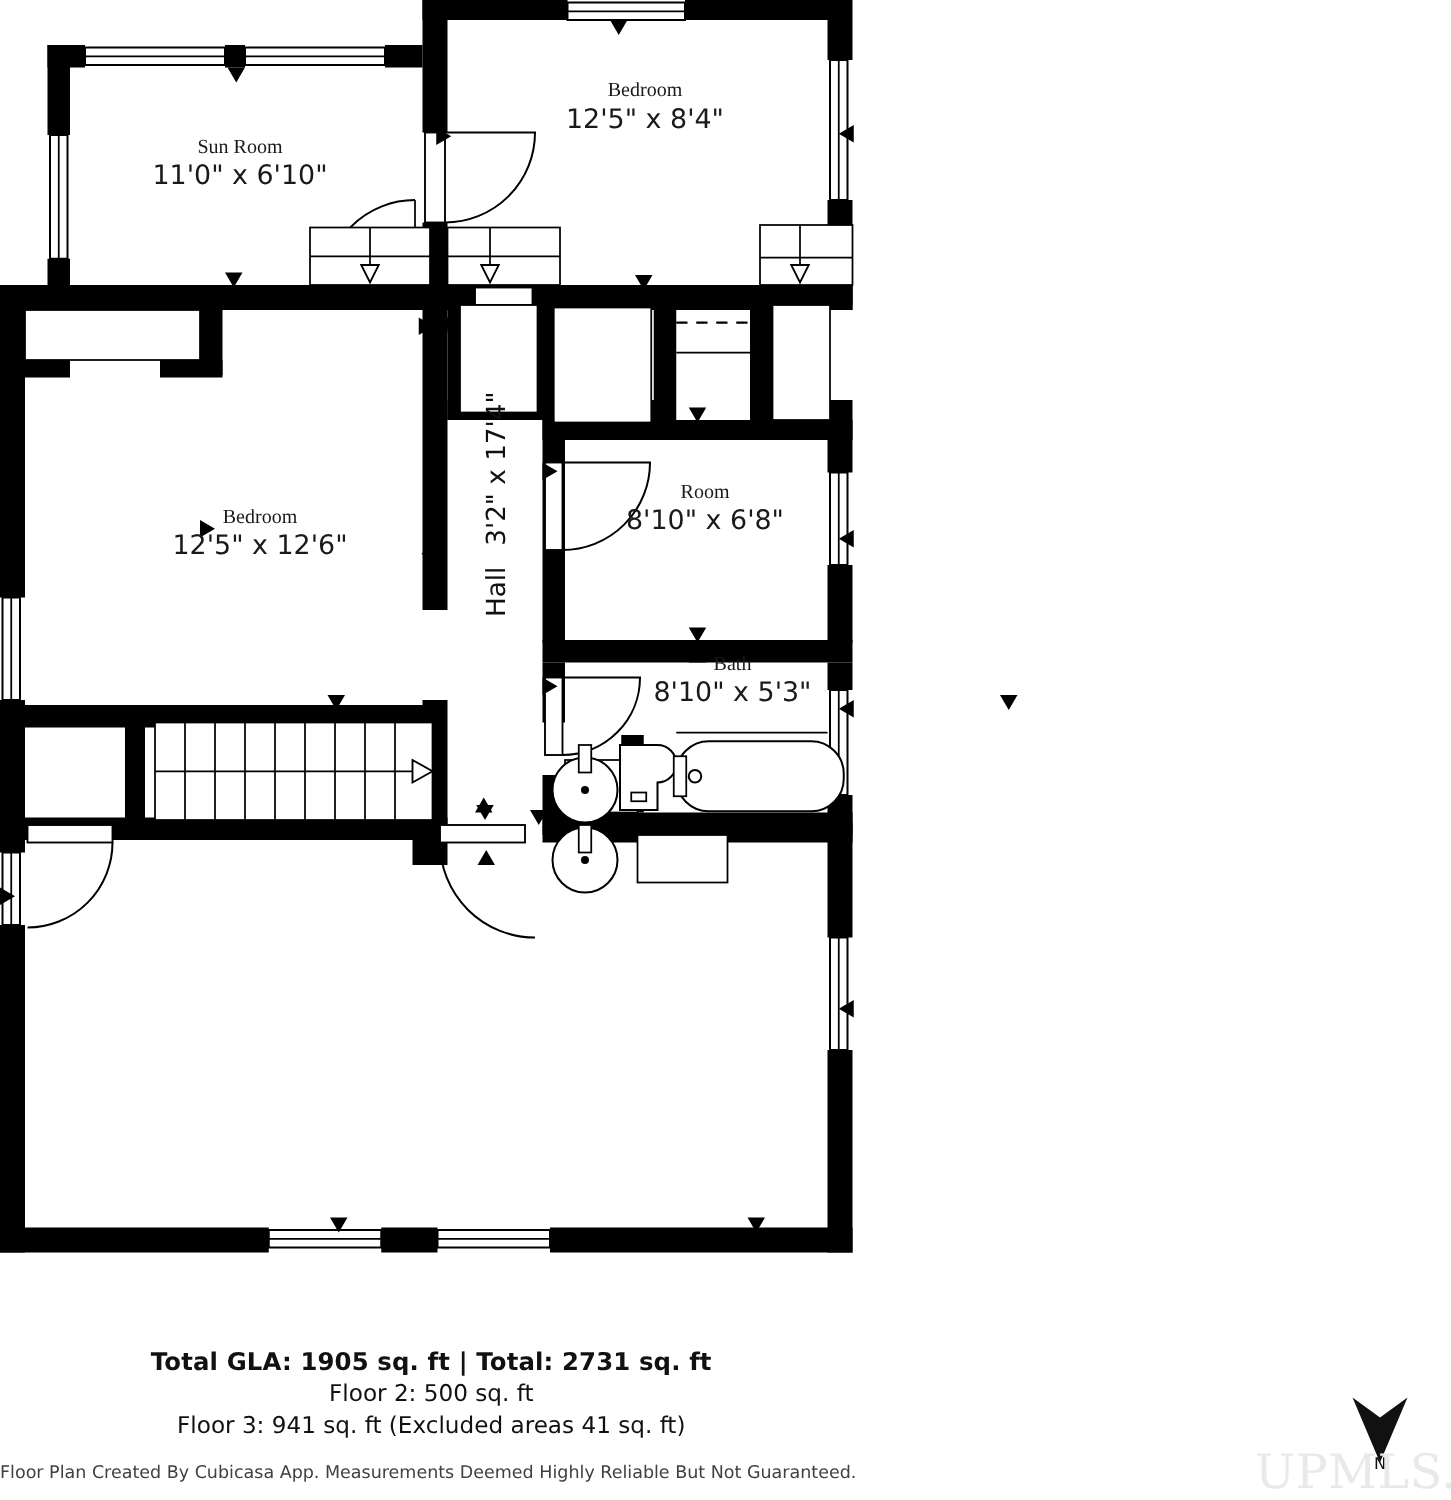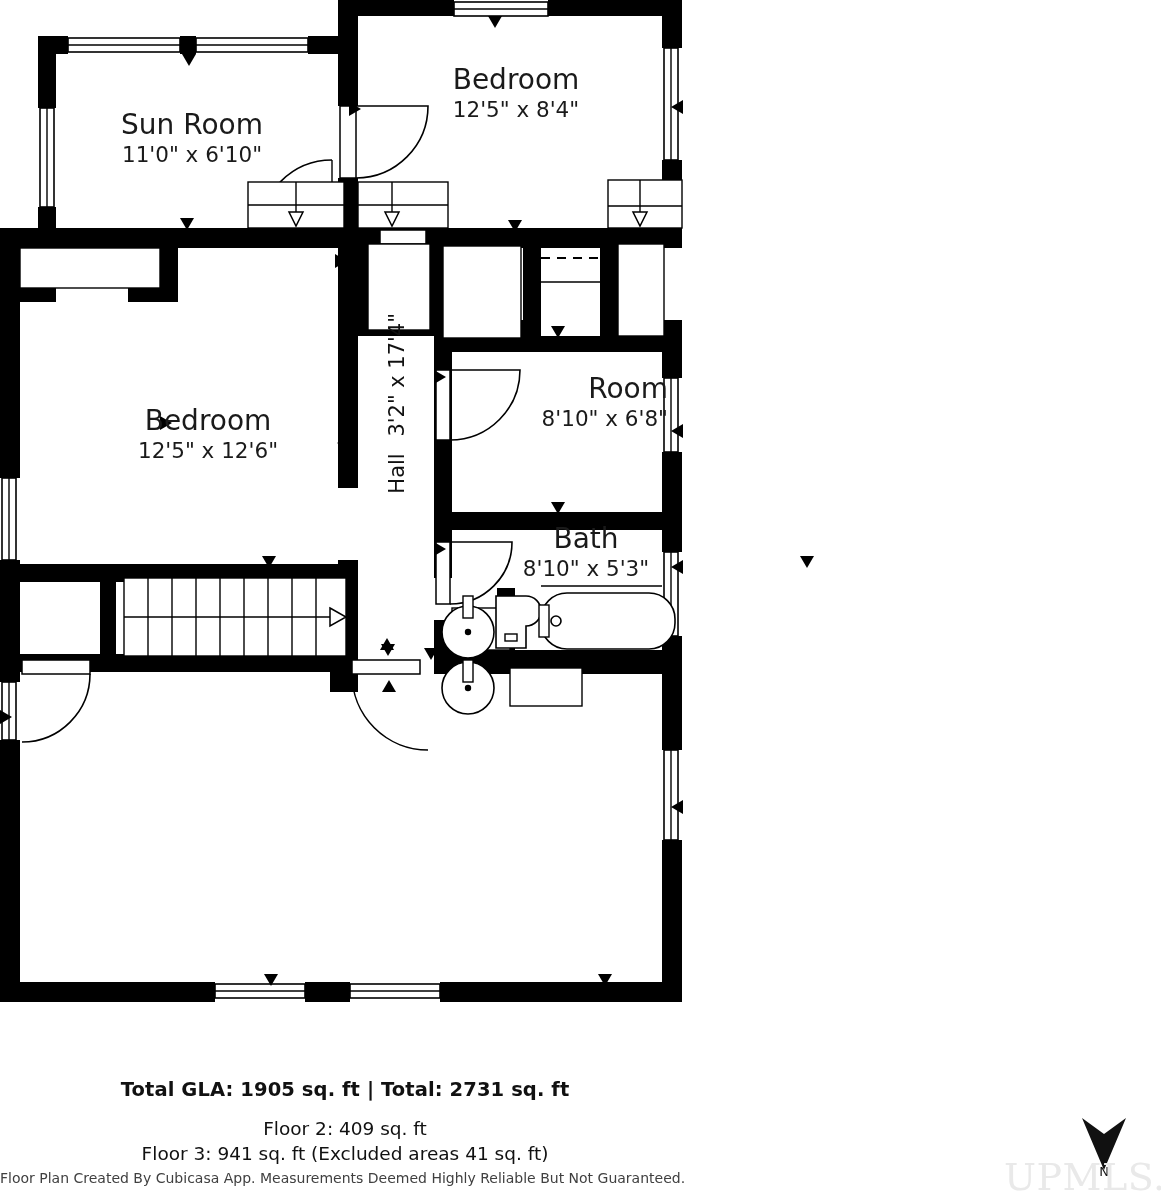--- a/index.html
+++ b/index.html
@@ -42,21 +42,21 @@
   .marker-open { fill: #ffffff; stroke: #000000; stroke-width: 1.5; }
 
   .room-label {
     position: absolute;
     text-align: center;
     line-height: 1.22;
     white-space: nowrap;
     color: #1a1a1a;
     pointer-events: none;
   }
-  .room-label .rl-name { font-size: 28px; }
+  .room-label .rl-name { font-size: 16px; font-family: Liberation Serif, serif; }
   .room-label .rl-dims { font-size: 21.5px; }
 
   #hall-label {
     position: absolute;
     left: 338px;
     top: 420px;
     width: 120px;
     text-align: center;
     transform: rotate(-90deg);
     transform-origin: 50% 50%;
@@ -70,21 +70,21 @@
     left: 0;
     top: 1078px;
     width: 690px;
     text-align: center;
     color: #111111;
   }
   #summary-block .sum-total {
     font-size: 19.5px;
     font-weight: bold;
     letter-spacing: 0.1px;
-    margin-bottom: 16px;
+    margin-bottom: 3px;
   }
   #summary-block .sum-line {
     font-size: 18.5px;
     line-height: 1.33;
   }
   #disclaimer {
     position: absolute;
     left: 0;
     top: 1170px;
     width: 690px;
@@ -370,39 +370,39 @@
   <div class="room-label" id="label-bedroom-top" style="left:412px; top:63px; width:208px;">
     <div class="rl-name">Bedroom</div>
     <div class="rl-dims">12'5" x 8'4"</div>
   </div>
 
   <div class="room-label" id="label-bedroom-left" style="left:104px; top:404px; width:208px;">
     <div class="rl-name">Bedroom</div>
     <div class="rl-dims">12'5" x 12'6"</div>
   </div>
 
-  <div class="room-label" id="label-room" style="left:460px; top:372px; width:208px;text-align:right;">
+  <div class="room-label" id="label-room" style="left:460px; top:384px; width:208px;">
     <div class="rl-name">Room</div>
     <div class="rl-dims">8'10" x 6'8"</div>
   </div>
 
   <div class="room-label" id="label-bath" style="left:482px; top:522px; width:208px;">
     <div class="rl-name">Bath</div>
     <div class="rl-dims">8'10" x 5'3"</div>
   </div>
 
 
   <div id="hall-label">
     <span>Hall</span>
     <span style="margin-left:10px;">3'2" x 17'4"</span>
   </div>
 
   <div id="summary-block">
     <div class="sum-total">Total GLA: 1905 sq. ft | Total: 2731 sq. ft</div>
-    <div class="sum-line">Floor 2: 409 sq. ft</div>
+    <div class="sum-line">Floor 2: 500 sq. ft</div>
     <div class="sum-line">Floor 3: 941 sq. ft (Excluded areas 41 sq. ft)</div>
   </div>
 
   <div id="disclaimer">Floor Plan Created By Cubicasa App. Measurements Deemed Highly Reliable But Not Guaranteed.</div>
 
   <div id="compass">
     <svg width="52" height="60" viewBox="0 0 52 60" xmlns="http://www.w3.org/2000/svg">
       <polygon fill="#111111" points="4,6 26,22 48,6 26,58"></polygon>
     </svg>
     <div class="comp-n">N</div>

